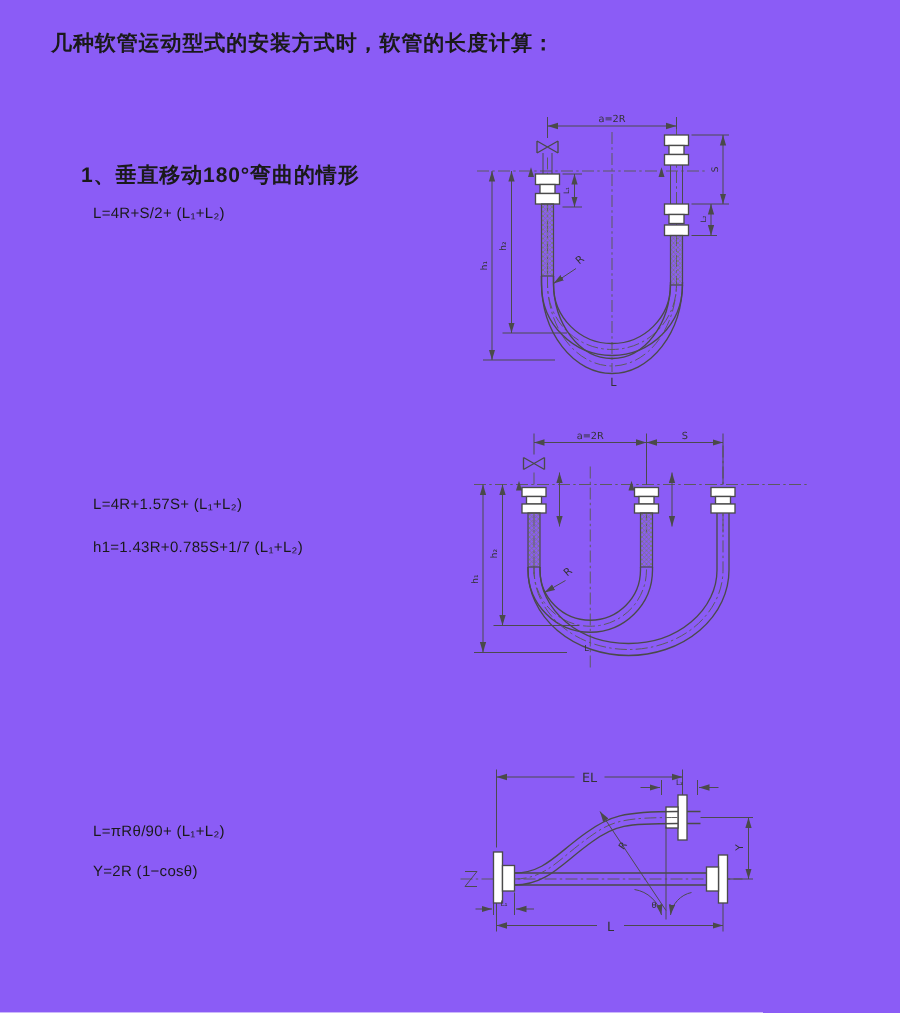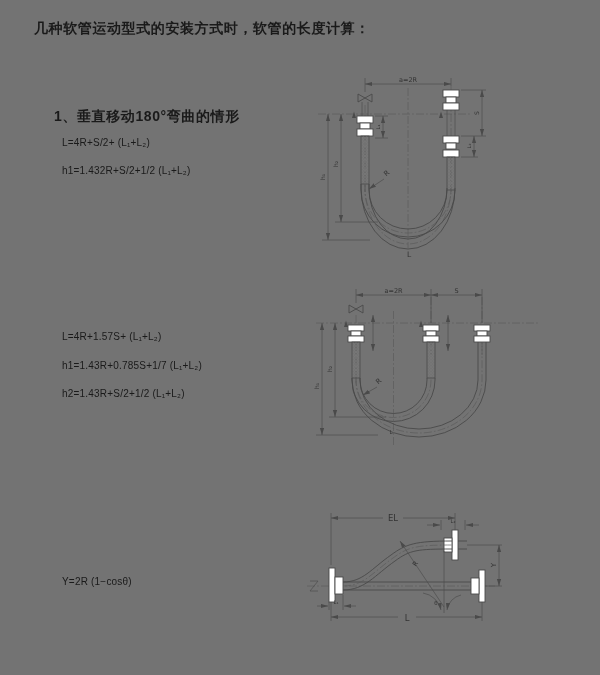--- a/index.html
+++ b/index.html
@@ -1,16 +1,16 @@
 <!DOCTYPE html>
 <html><head>
 <meta charset="utf-8">
 <style>
   html,body{margin:0;padding:0;background:#fff;}
-  #page{position:relative;width:600px;height:675px;background:#737373;overflow:hidden;
+  #page{position:relative;width:600px;height:675px;background:#8b5cf6;overflow:hidden;
         font-family:"Liberation Sans","DejaVu Sans",sans-serif;color:#1a1a1a;}
   .abs{position:absolute;white-space:nowrap;}
   .title{left:34px;top:20px;font-size:14px;font-weight:700;letter-spacing:0.6px;}
   .s-head{font-size:14px;font-weight:700;letter-spacing:0.6px;margin-left:12px;}
   .formula{font-size:10px;font-weight:500;letter-spacing:0.2px;}
   svg{position:absolute;overflow:visible;}
   svg text{font-family:"DejaVu Sans","Liberation Sans",sans-serif;fill:#333;}
   .ln{stroke:#4a4a4a;stroke-width:0.9;fill:none;}
   .thin{stroke:#4a4a4a;stroke-width:0.65;fill:none;}
   .cl{stroke:#5a5a5a;stroke-width:0.65;fill:none;stroke-dasharray:8 2.2 1.6 2.2;}
@@ -33,26 +33,25 @@
       <pattern id="hatch" width="3" height="3" patternUnits="userSpaceOnUse">
         <path d="M0,3 L3,0 M0,0 L3,3" stroke="#787878" stroke-width="0.5"></path>
       </pattern>
     </defs>
   </svg>
 
   <div class="abs title">几种软管运动型式的安装方式时，软管的长度计算：</div>
 
   <div class="abs s-head" style="left:42px;top:108px">1、垂直移动180°弯曲的情形</div>
   <div class="abs formula" style="left:62px;top:137px">L=4R+S/2+ (L₁+L₂)</div>
-  <div class="abs formula" style="left:62px;top:165px">h1=1.432R+S/2+1/2 (L₁+L₂)</div>
 
   <div class="abs formula" style="left:62px;top:331px">L=4R+1.57S+ (L₁+L₂)</div>
   <div class="abs formula" style="left:62px;top:360px">h1=1.43R+0.785S+1/7 (L₁+L₂)</div>
-  <div class="abs formula" style="left:62px;top:388px">h2=1.43R+S/2+1/2 (L₁+L₂)</div>
-
+
+  <div class="abs formula" style="left:62px;top:549px">L=πRθ/90+ (L₁+L₂)</div>
   <div class="abs formula" style="left:62px;top:576px">Y=2R (1−cosθ)</div>
 
   <svg style="left:308px;top:72px" width="285" height="190" viewBox="0 0 285 190">
     <g>
       <path class="cl" d="M100 16 V176"></path>
       <path class="cl" d="M10 42 H162"></path>
       <path class="cl" d="M57 33 V120"></path>
       <path class="cl" d="M143 14 V122"></path>
     </g>
     <g>

